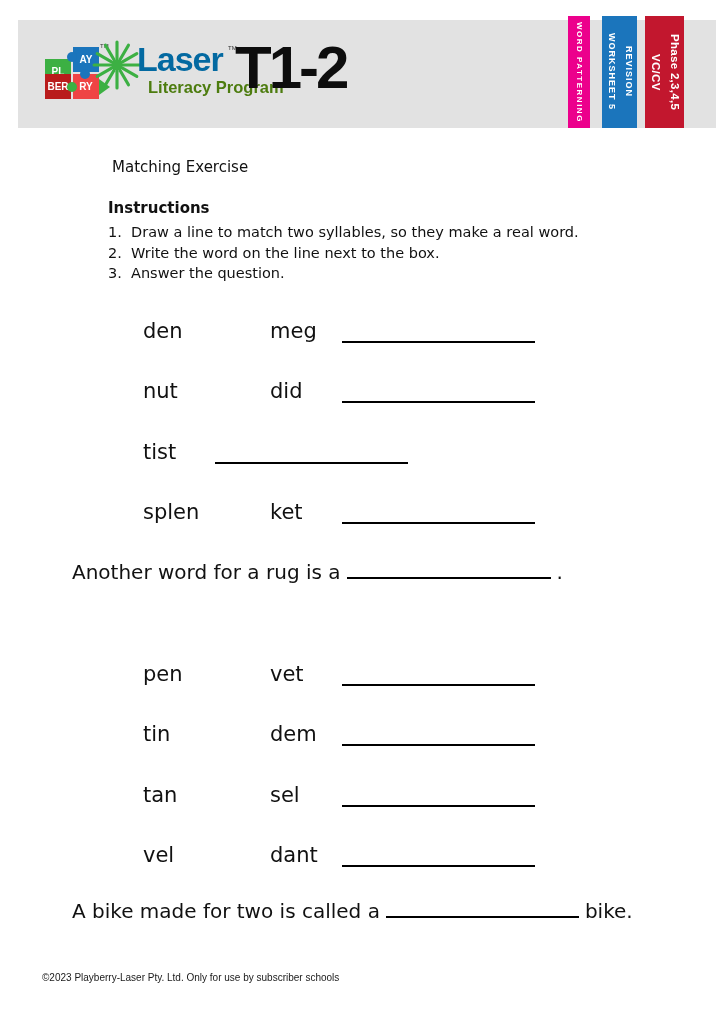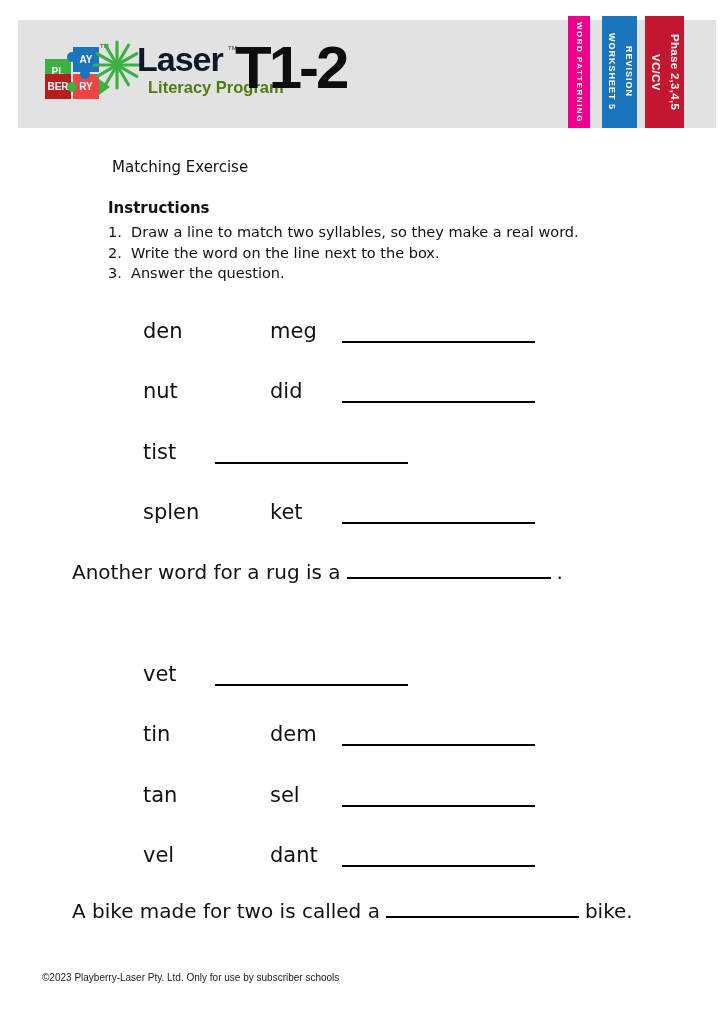--- a/index.html
+++ b/index.html
@@ -21,21 +21,21 @@
   .knob.k1{left:22px;top:5px;background:#1b75bc;}
   .knob.k2{left:35px;top:22px;background:#1b75bc;}
   .knob.k3{left:22px;top:35px;background:#3cb043;}
   .logo-arrow{position:absolute;left:54px;top:32px;width:0;height:0;
     border-top:8px solid transparent;border-bottom:8px solid transparent;border-left:11px solid #3cb043;}
   .tm{position:absolute;font-family:"Liberation Sans",sans-serif;font-size:6px;color:#333;}
   .tm.tm-puzzle{left:100px;top:43px;}
   .tm.tm-brand{left:228px;top:45px;}
   .burst{position:absolute;left:92px;top:40px;}
   .brand{position:absolute;left:137px;top:42px;font-family:"Liberation Sans",sans-serif;
-         font-weight:800;font-size:34px;letter-spacing:-1px;color:#0f172a;line-height:1;}
+         font-weight:800;font-size:34px;letter-spacing:-1px;color:#0369a1;line-height:1;}
   .subtitle{position:absolute;left:148px;top:79px;font-family:"Liberation Sans",sans-serif;
          font-weight:bold;font-size:16.5px;color:#4d7c0f;line-height:1;}
   .code{position:absolute;left:235px;top:40px;font-family:"Liberation Sans",sans-serif;
          font-weight:900;font-size:60px;letter-spacing:-3px;color:#0d0d0d;line-height:0.92;}
   
   .vtab{position:absolute;top:16px;height:112px;writing-mode:vertical-rl;text-align:center;
         color:#fff;font-family:"Liberation Sans",sans-serif;font-weight:bold;}
   .vtab .tline{display:block;}
   .tab-pink{left:568px;width:22px;background:#ec008c;font-size:8px;letter-spacing:1.5px;}
   .tab-pink .tline{line-height:22px;}
@@ -156,20 +156,21 @@
     <span class="answer-line"></span>
   </div>
 </div>
 
 <div class="question q1">
   <span>Another word for a rug is a</span><span class="q-line"></span><span>.</span>
 </div>
 
 <div class="match-group g2">
   <div class="match-row">
+    <span class="word-left">pen</span>
     <span class="word-right">vet</span>
     <span class="answer-line"></span>
   </div>
   <div class="match-row">
     <span class="word-left">tin</span>
     <span class="word-right">dem</span>
     <span class="answer-line"></span>
   </div>
   <div class="match-row">
     <span class="word-left">tan</span>

